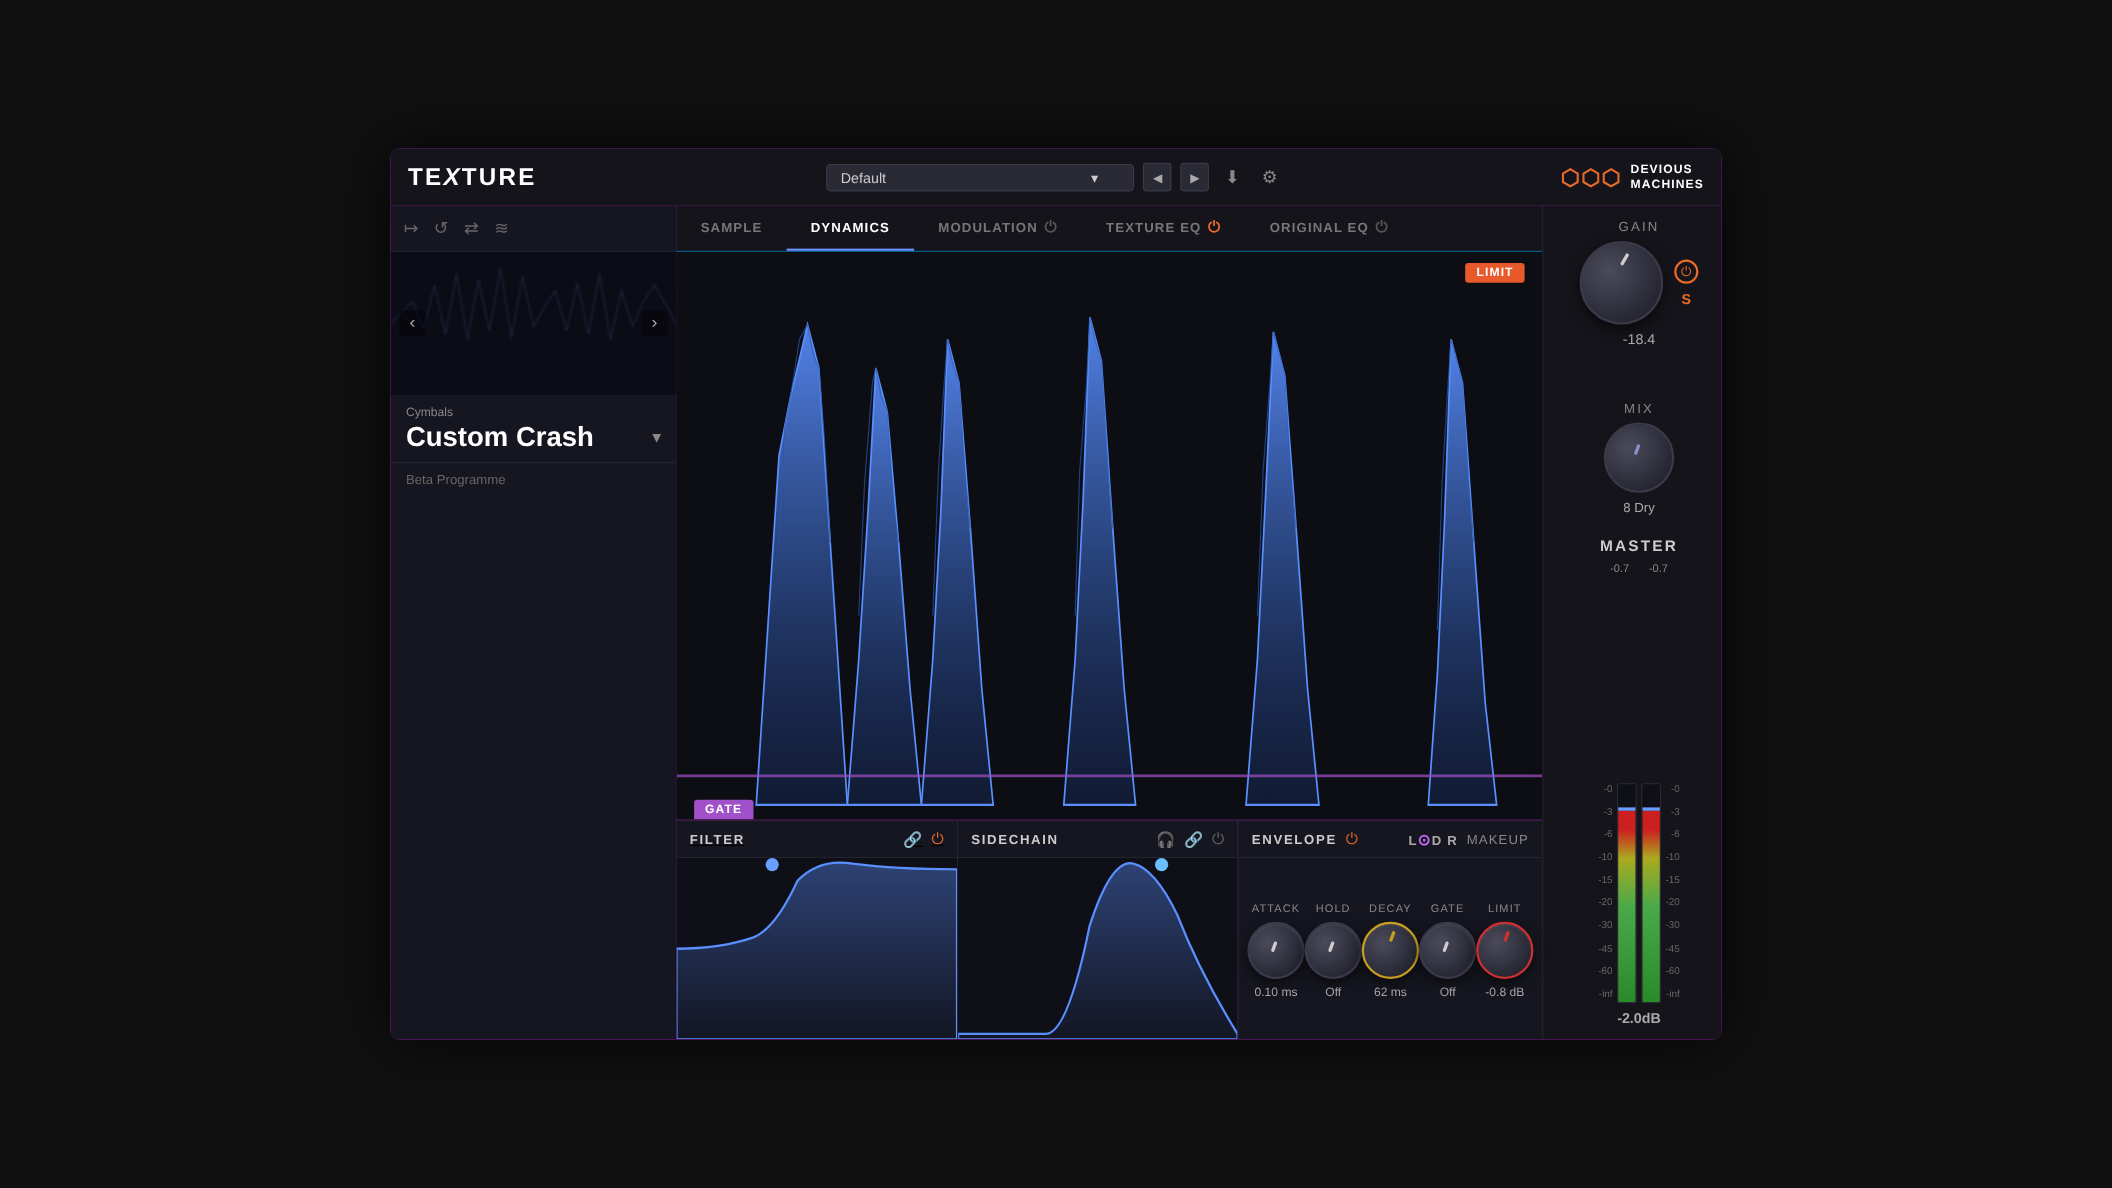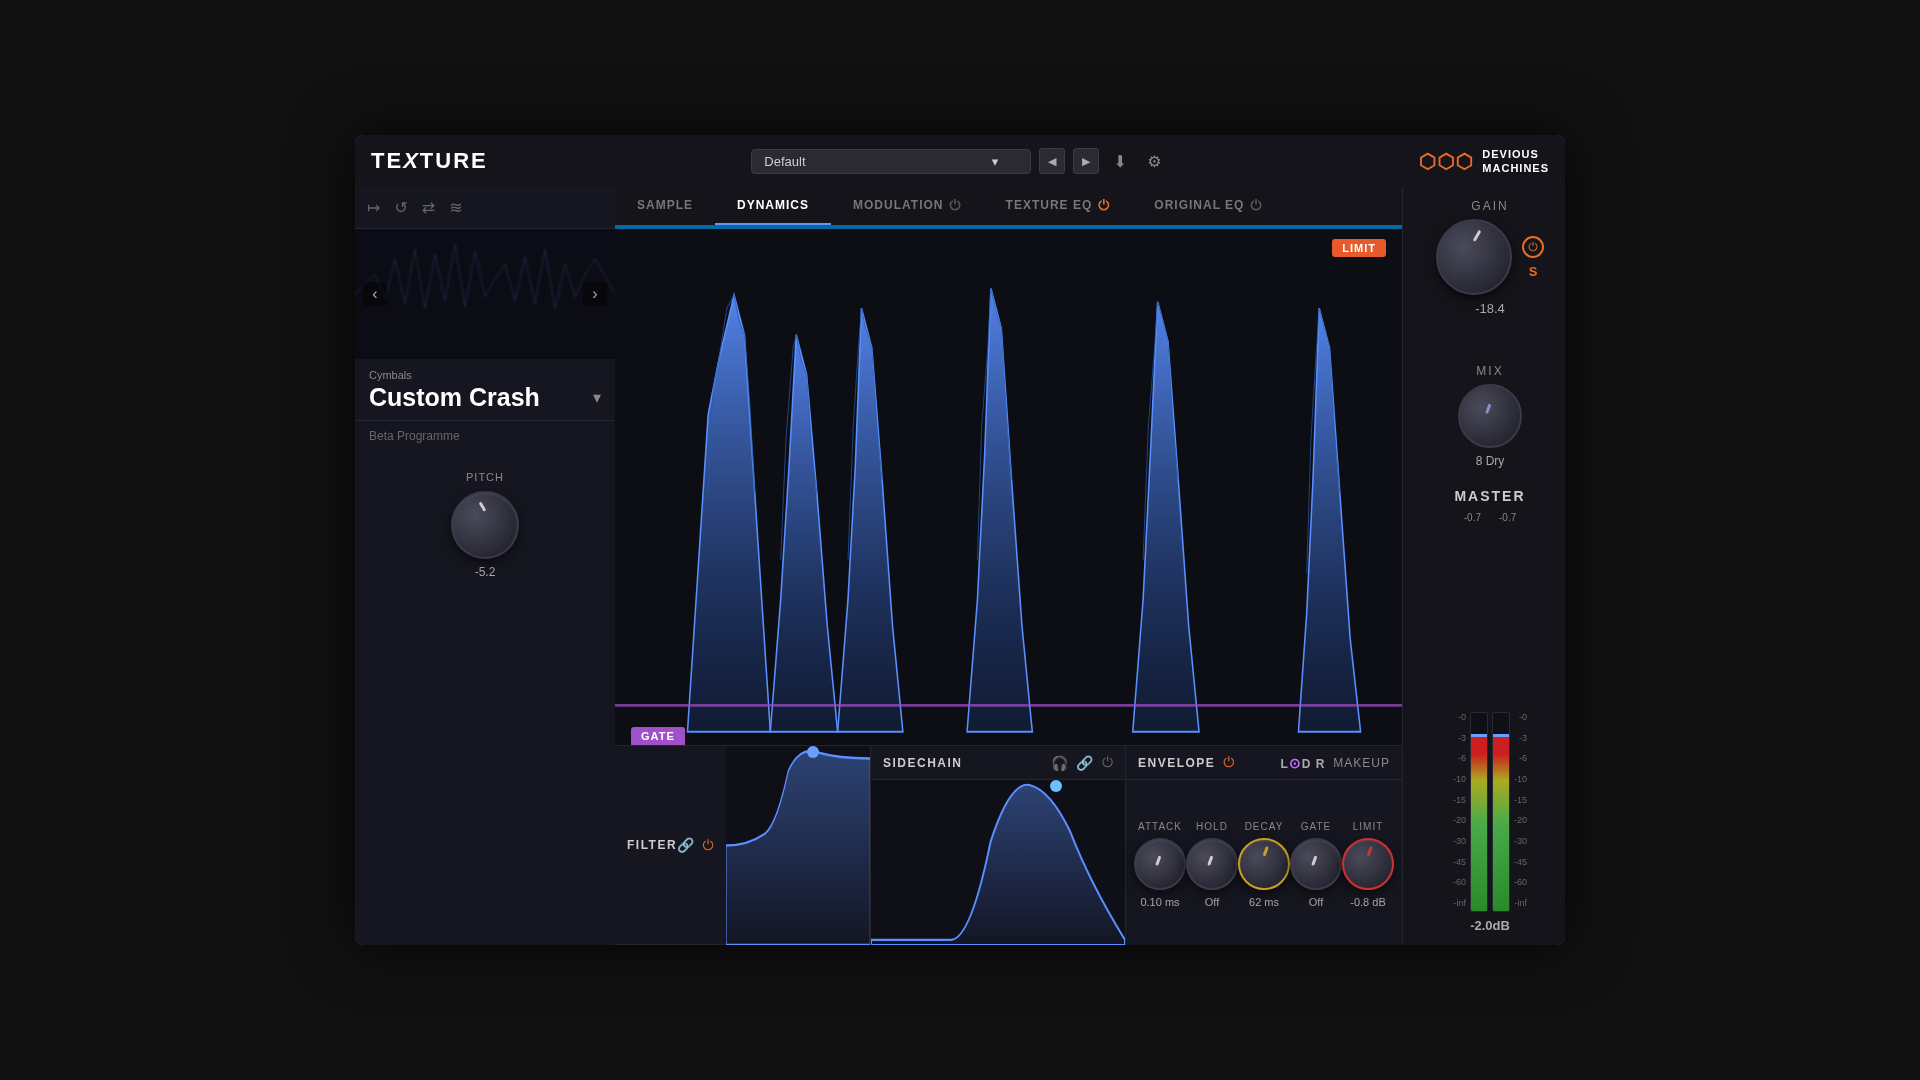--- a/index.html
+++ b/index.html
@@ -258,21 +258,21 @@
     .center-panel {
       flex: 1;
       display: flex;
       flex-direction: column;
     }
     .tabs-bar {
       height: 42px;
       display: flex;
       align-items: stretch;
       background: #14141a;
-      border-bottom: 4px solid #0369a1;
+      border-bottom: 1px solid #0369a1;
     }
     .tab {
       padding: 0 22px;
       display: flex;
       align-items: center;
       font-size: 12px;
       font-weight: 600;
       letter-spacing: 1px;
       color: #777;
       cursor: pointer;
@@ -331,21 +331,23 @@
       height: 200px;
       display: flex;
       flex-shrink: 0;
       border-top: 1px solid #252530;
     }
     .filter-panel {
       width: 255px;
       background: #161620;
       padding: 0;
       display: flex;
+      flex-direction: column;
       flex-shrink: 0;
+      text-decoration: underline;
     }
     .panel-header {
       display: flex;
       align-items: center;
       justify-content: space-between;
       padding: 8px 12px;
       border-bottom: 1px solid #252530;
     }
     .panel-title {
       font-size: 12px;
@@ -694,27 +696,20 @@
         </div>
       </div>
       <div class="instrument-name-block">
         <div class="instrument-category">Cymbals</div>
         <div class="instrument-name-row">
           <div class="instrument-name">Custom Crash</div>
           <span class="chevron-down">▾</span>
         </div>
       </div>
       <div class="beta-label">Beta Programme</div>
-      <div class="pitch-section">
-        <div class="param-label">PITCH</div>
-        <div class="knob-container">
-          <div class="knob knob-large knob-pitch"></div>
-          <div class="param-value">-5.2</div>
-        </div>
-      </div>
     </div>
 
     <div class="center-panel">
 
       <div class="tabs-bar">
         <div class="tab">
           <span>SAMPLE</span>
         </div>
         <div class="tab active">
           <span>DYNAMICS</span>

